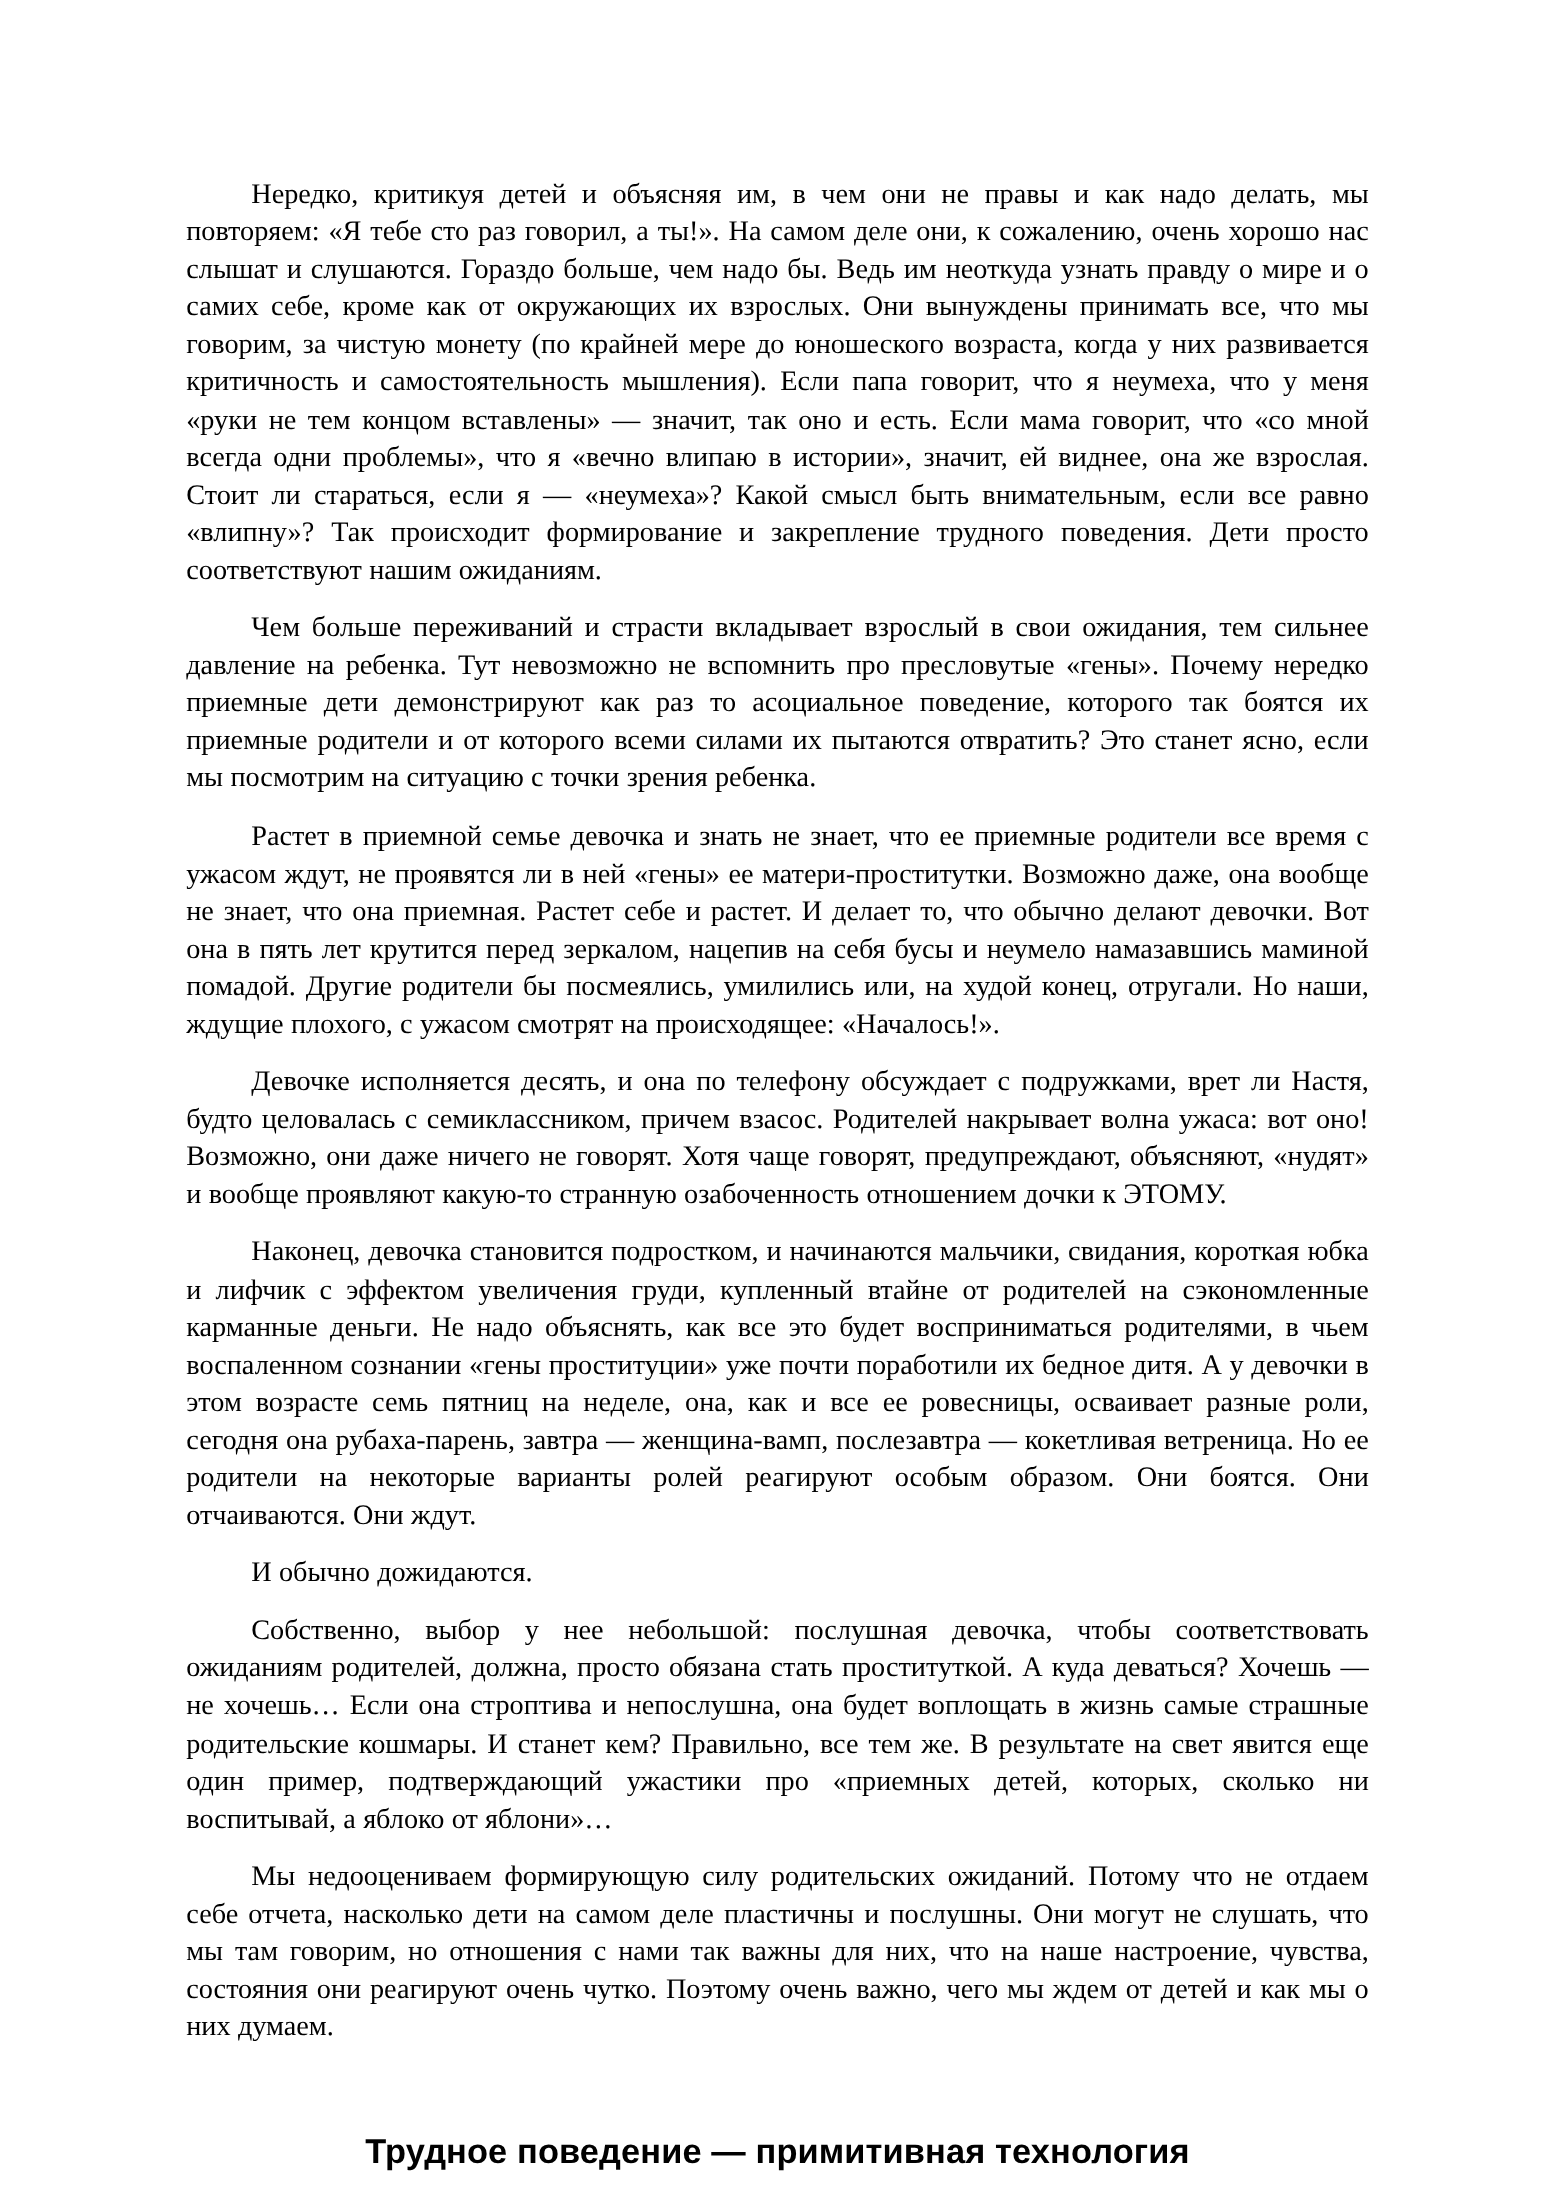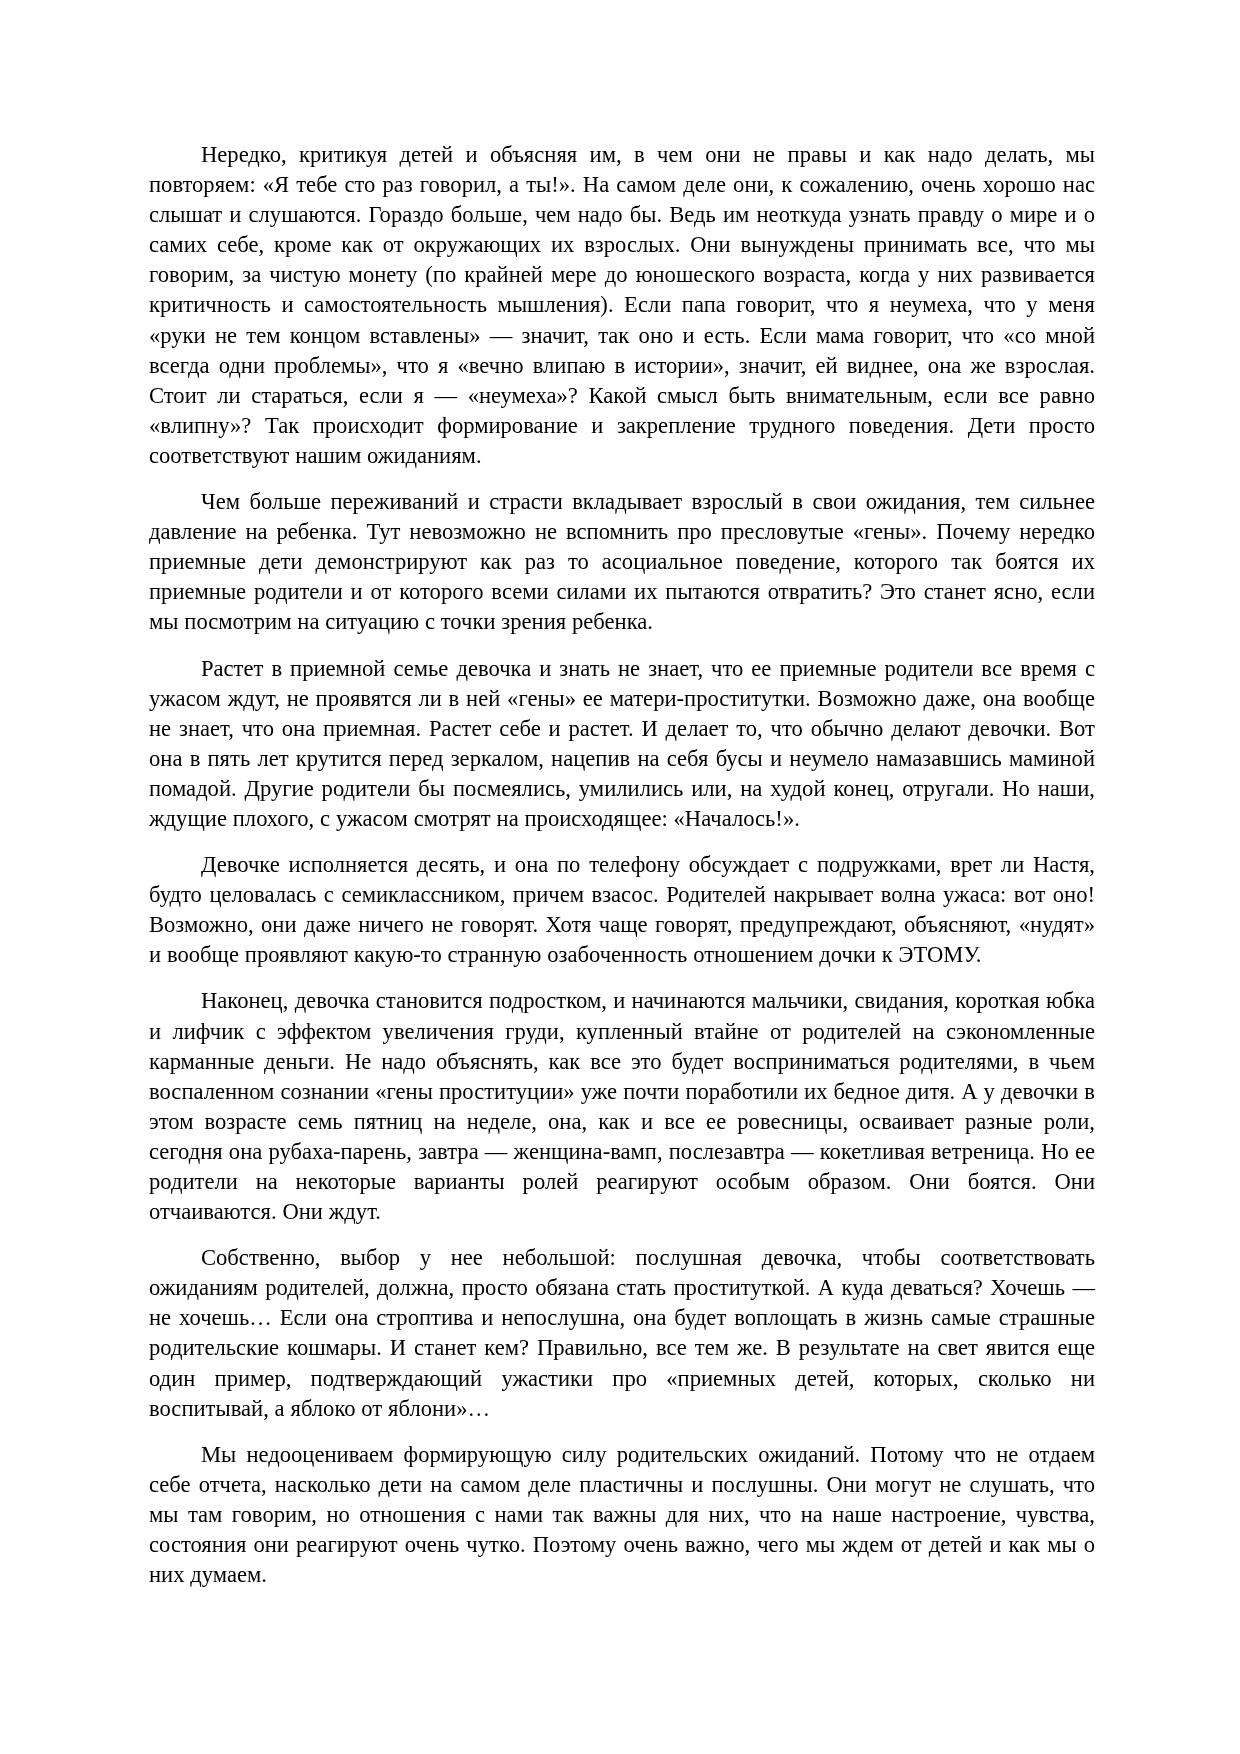--- a/index.html
+++ b/index.html
@@ -53,18 +53,20 @@
 <body>
 
 <div class="page">
   <div class="content">
 
     <p class="para">Нередко, критикуя детей и объясняя им, в чем они не правы и как надо делать, мы повторяем: «Я тебе сто раз говорил, а ты!». На самом деле они, к сожалению, очень хорошо нас слышат и слушаются. Гораздо больше, чем надо бы. Ведь им неоткуда узнать правду о мире и о самих себе, кроме как от окружающих их взрослых. Они вынуждены принимать все, что мы говорим, за чистую монету (по крайней мере до юношеского возраста, когда у них развивается критичность и самостоятельность мышления). Если папа говорит, что я неумеха, что у меня «руки не тем концом вставлены» — значит, так оно и есть. Если мама говорит, что «со мной всегда одни проблемы», что я «вечно влипаю в истории», значит, ей виднее, она же взрослая. Стоит ли стараться, если я — «неумеха»? Какой смысл быть внимательным, если все равно «влипну»? Так происходит формирование и закрепление трудного поведения. Дети просто соответствуют нашим ожиданиям.</p>
     <p class="para">Чем больше переживаний и страсти вкладывает взрослый в свои ожидания, тем сильнее давление на ребенка. Тут невозможно не вспомнить про пресловутые «гены». Почему нередко приемные дети демонстрируют как раз то асоциальное поведение, которого так боятся их приемные родители и от которого всеми силами их пытаются отвратить? Это станет ясно, если мы посмотрим на ситуацию с точки зрения ребенка.</p>
     <p class="para">Растет в приемной семье девочка и знать не знает, что ее приемные родители все время с ужасом ждут, не проявятся ли в ней «гены» ее матери-проститутки. Возможно даже, она вообще не знает, что она приемная. Растет себе и растет. И делает то, что обычно делают девочки. Вот она в пять лет крутится перед зеркалом, нацепив на себя бусы и неумело намазавшись маминой помадой. Другие родители бы посмеялись, умилились или, на худой конец, отругали. Но наши, ждущие плохого, с ужасом смотрят на происходящее: «Началось!».</p>
     <p class="para">Девочке исполняется десять, и она по телефону обсуждает с подружками, врет ли Настя, будто целовалась с семиклассником, причем взасос. Родителей накрывает волна ужаса: вот оно! Возможно, они даже ничего не говорят. Хотя чаще говорят, предупреждают, объясняют, «нудят» и вообще проявляют какую-то странную озабоченность отношением дочки к ЭТОМУ.</p>
     <p class="para">Наконец, девочка становится подростком, и начинаются мальчики, свидания, короткая юбка и лифчик с эффектом увеличения груди, купленный втайне от родителей на сэкономленные карманные деньги. Не надо объяснять, как все это будет восприниматься родителями, в чьем воспаленном сознании «гены проституции» уже почти поработили их бедное дитя. А у девочки в этом возрасте семь пятниц на неделе, она, как и все ее ровесницы, осваивает разные роли, сегодня она рубаха-парень, завтра — женщина-вамп, послезавтра — кокетливая ветреница. Но ее родители на некоторые варианты ролей реагируют особым образом. Они боятся. Они отчаиваются. Они ждут.</p>
+    <p class="para">И обычно дожидаются.</p>
     <p class="para">Собственно, выбор у нее небольшой: послушная девочка, чтобы соответствовать ожиданиям родителей, должна, просто обязана стать проституткой. А куда деваться? Хочешь — не хочешь… Если она строптива и непослушна, она будет воплощать в жизнь самые страшные родительские кошмары. И станет кем? Правильно, все тем же. В результате на свет явится еще один пример, подтверждающий ужастики про «приемных детей, которых, сколько ни воспитывай, а яблоко от яблони»…</p>
     <p class="para">Мы недооцениваем формирующую силу родительских ожиданий. Потому что не отдаем себе отчета, насколько дети на самом деле пластичны и послушны. Они могут не слушать, что мы там говорим, но отношения с нами так важны для них, что на наше настроение, чувства, состояния они реагируют очень чутко. Поэтому очень важно, чего мы ждем от детей и как мы о них думаем.</p>
 
+    <h2 class="section-heading">Трудное поведение — примитивная технология</h2>
 
   </div>
 </div>
 
 </body></html>

